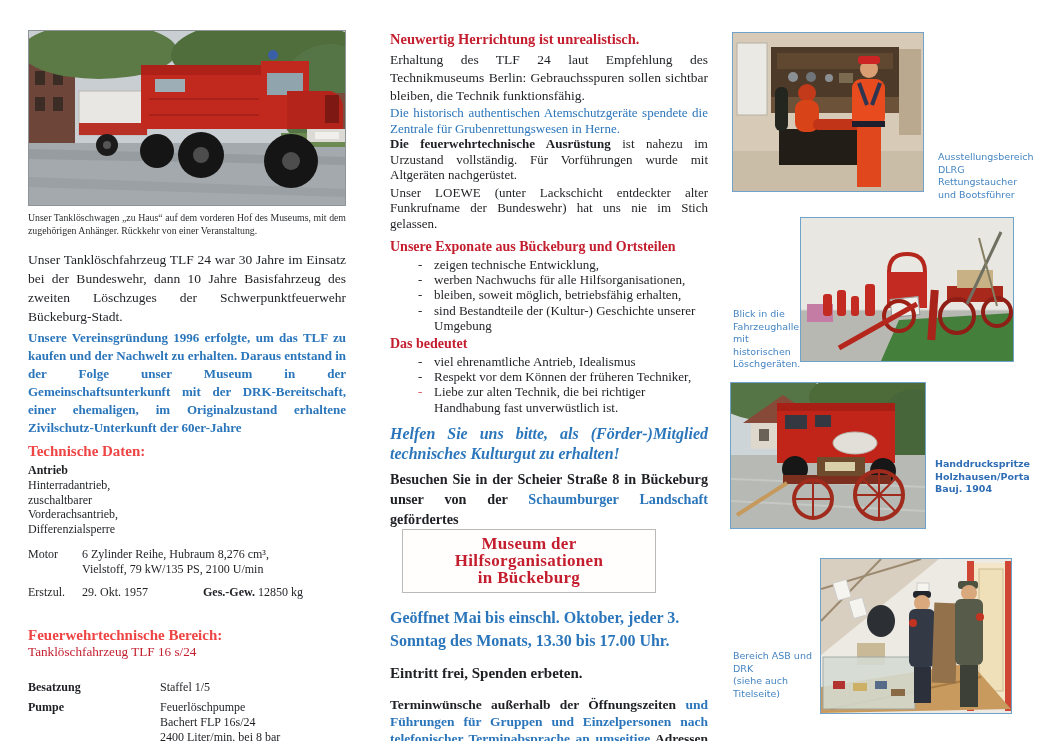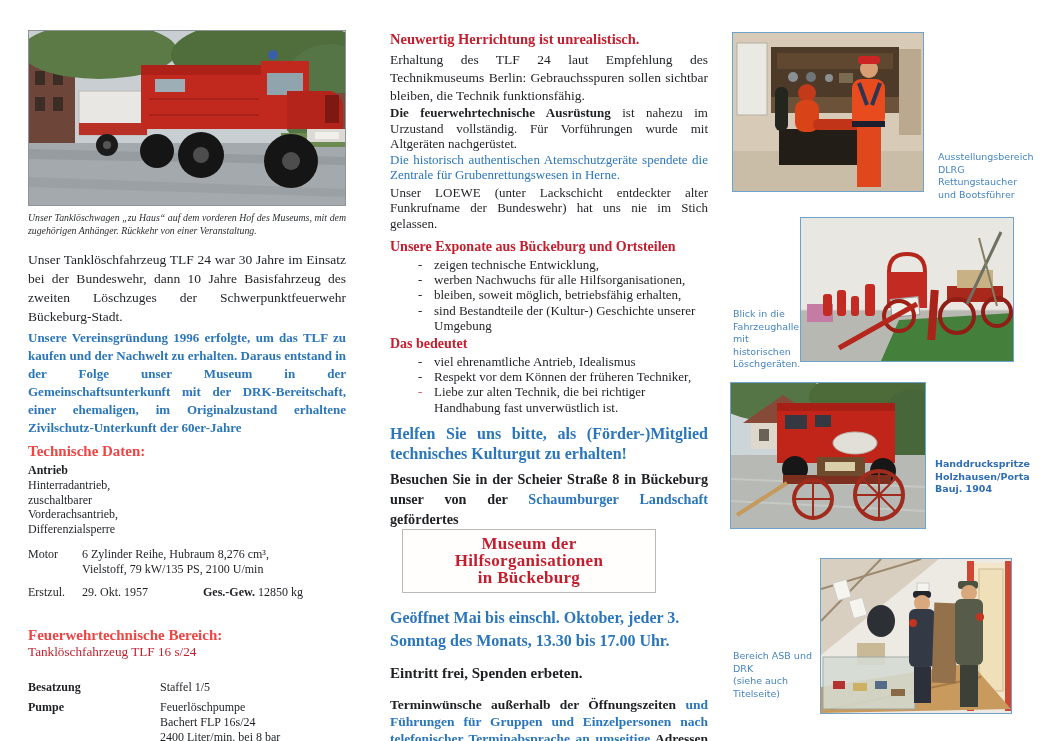--- a/index.html
+++ b/index.html
@@ -8,21 +8,21 @@
   .abs{position:absolute;}
   .pre{white-space:pre-line;}
   
   .col-left{position:absolute;left:28px;top:30px;width:318px;}
   .col-mid{position:absolute;left:390px;top:27px;width:318px;}
   
   .photo{display:block;}
   .frame-blue{border:1px solid #6fa3cc;}
   .frame-gray{border:1px solid #8f9499;}
   
-  .photo-caption{margin-top:5px;font-size:9.8px;line-height:13px;text-align:justify;color:#2a2c2f;font-style:italic;}
+  .photo-caption{margin-top:5px;font-size:9.8px;line-height:13px;text-align:justify;color:#2a2c2f;}
   .p-left{margin:13px 0 0;font-size:13.5px;line-height:19px;text-align:justify;}
   .p-blue{margin:3px 0 0;font-size:13px;line-height:18px;text-align:justify;font-weight:bold;color:#2b76bb;}
   .h-red{margin:5px 0 0;font-size:15px;line-height:18px;font-weight:bold;color:#ef4444;}
   .h-red-sub{margin:0;font-size:13.2px;line-height:16px;color:#c41e2e;}
   .tech{font-size:12px;line-height:14.8px;}
   .spec-grid{display:flex;margin-top:3px;}
   .spec-grid .cl{width:175px;}
   .spec-grid .cr{width:143px;}
   .b{font-weight:bold;}
   .spacer7{height:7px;}
@@ -37,21 +37,21 @@
   .m-p1{margin:3px 0 0;font-size:13.5px;line-height:18px;text-align:justify;}
   .m-p{margin:0;font-size:13px;line-height:15.5px;text-align:justify;}
   .m-p.gap{margin-top:2px;}
   .m-blue{color:#2b76bb;}
   .m-h2{margin:8px 0 0;font-size:14px;line-height:16px;font-weight:bold;color:#c41e2e;}
   .ul{margin-top:2px;}
   .li{display:flex;font-size:13px;line-height:15.2px;}
   .li .dash{width:16px;margin-left:28px;flex:none;}
   .li .dash.red{color:#d4545e;}
   .li .t{flex:1;}
-  .appeal{margin:9px 0 0;font-size:16px;line-height:20px;font-weight:bold;color:#2b76bb;text-align:justify;}
+  .appeal{margin:9px 0 0;font-size:16px;line-height:20px;font-weight:bold;color:#2b76bb;text-align:justify;font-style:italic;}
   .visit{margin:5px 0 0;font-size:14.2px;line-height:20px;font-weight:bold;text-align:justify;}
   .visit .lnk{color:#2b76bb;}
   .museum-box{margin:0 0 0 12px;width:240px;border:1px solid #b9b9b9;background:#fffefd;
               padding:5px 6px 6px;text-align:center;color:#c41e2e;font-weight:bold;
               font-size:17px;line-height:17px;letter-spacing:0.3px;}
   .hours{margin:13px 0 0;font-size:16px;line-height:23px;font-weight:bold;color:#2b76bb;}
   .admission{margin:12px 0 0;font-size:15px;line-height:18px;font-weight:bold;}
   .appoint{margin:14px 0 0;font-size:13.5px;line-height:17px;font-weight:bold;text-align:justify;}
   .appoint .blu{color:#2b76bb;}
   
@@ -151,23 +151,23 @@
     <div class="val">Metz/Bachert</div>
   </div>
 </div>
 
 <div class="col-mid">
 
   <h3 class="m-h1">Neuwertig Herrichtung ist unrealistisch.</h3>
 
   <p class="m-p1">Erhaltung des TLF 24 laut Empfehlung des Technikmuseums Berlin: Gebrauchsspuren sollen sichtbar bleiben, die Technik funktionsfähig.</p>
 
+  <p class="m-p m-blue">Die historisch authentischen Atemschutzgeräte spendete die Zentrale für Grubenrettungswesen in Herne.</p>
+
   <p class="m-p"><span class="b">Die feuerwehrtechnische Ausrüstung</span><span> ist nahezu im Urzustand vollständig. Für Vorführungen wurde mit Altgeräten nachgerüstet.</span></p>
-
-  <p class="m-p m-blue">Die historisch authentischen Atemschutzgeräte spendete die Zentrale für Grubenrettungswesen in Herne.</p>
 
   <p class="m-p gap">Unser LOEWE (unter Lackschicht entdeckter alter Funkrufname der Bundeswehr) hat uns nie im Stich gelassen.</p>
 
   <h3 class="m-h2">Unsere Exponate aus Bückeburg und Ortsteilen</h3>
   <div class="ul">
     <div class="li">
         <span class="dash">-</span>
         <span class="t">zeigen technische Entwicklung,</span>
       </div>
     <div class="li">

